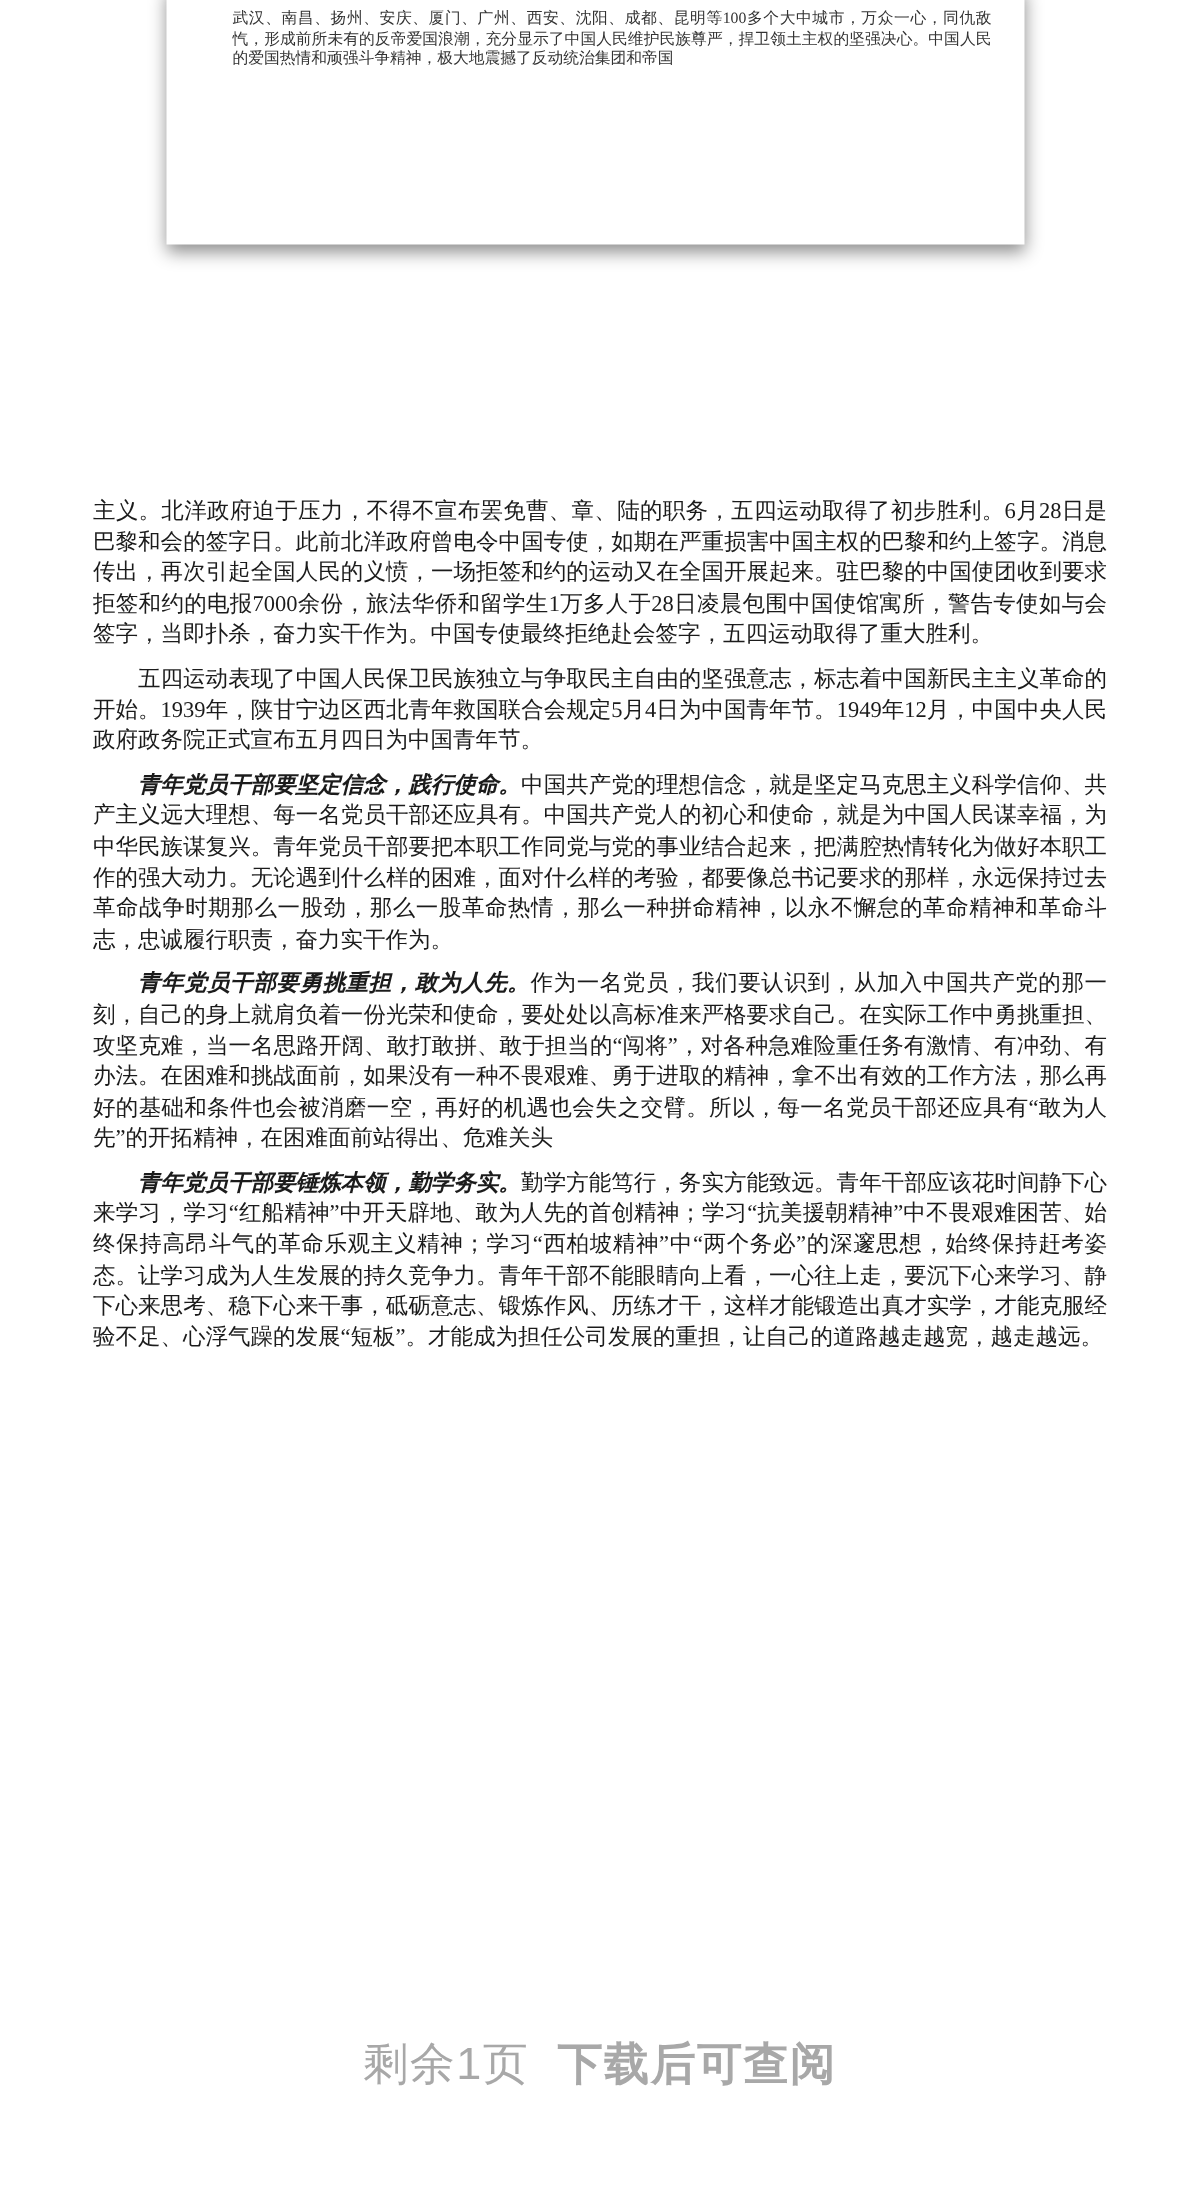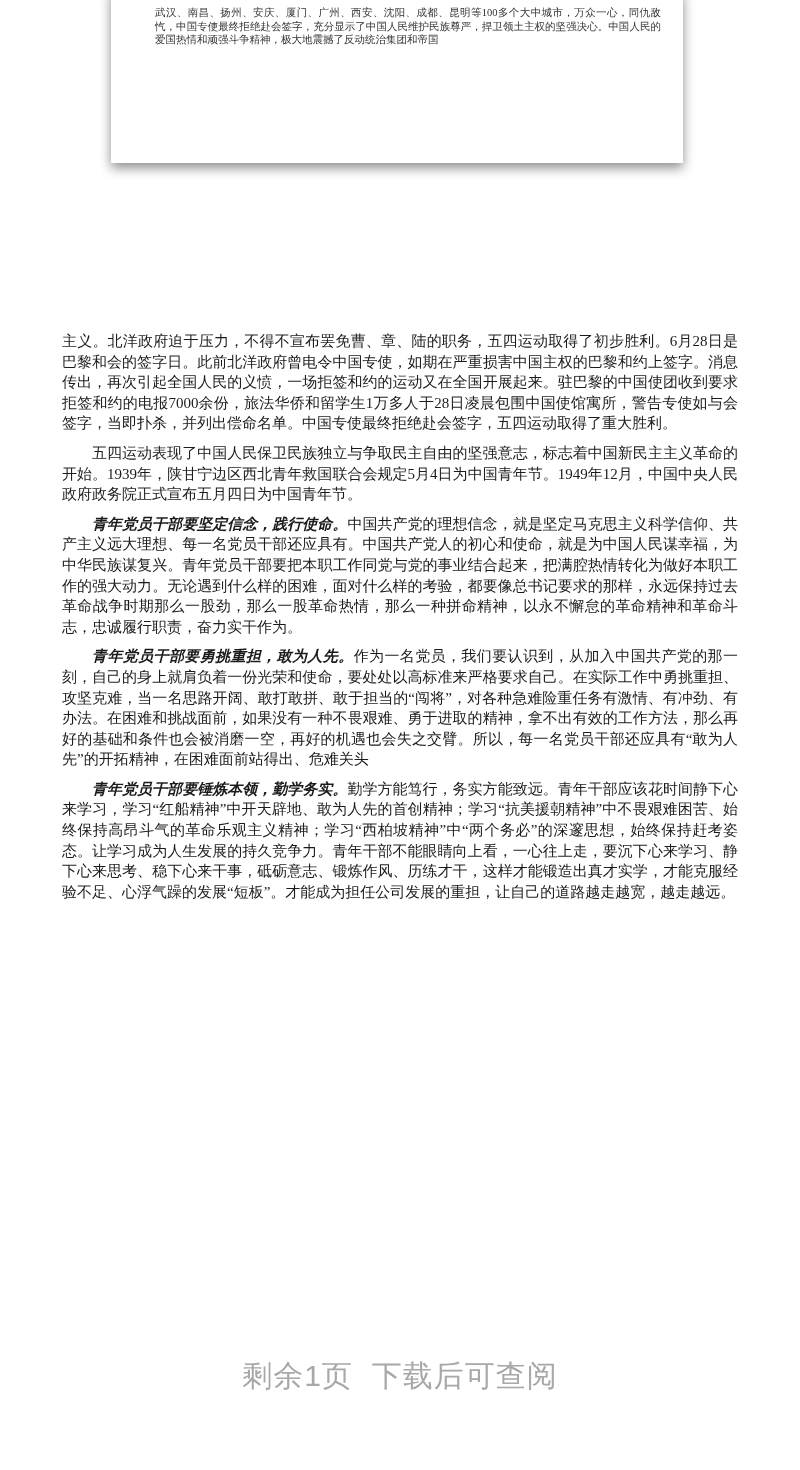--- a/index.html
+++ b/index.html
@@ -56,33 +56,33 @@
     position: absolute;
     left: 0;
     top: 1356px;
     width: 800px;
     text-align: center;
     color: #a8a8a8;
     font-size: 30px;
     letter-spacing: 1px;
     font-family: "Liberation Sans", "DejaVu Sans", sans-serif;
   }
-  .footer .hint { margin-left: 19px; }
+  .footer .hint { margin-left: 19px; font-weight: bold; }
 </style>
 </head>
 <body>
 
 <div class="screen">
 
   <div class="prev-page">
-    <div class="prev-page-text">武汉、南昌、扬州、安庆、厦门、广州、西安、沈阳、成都、昆明等100多个大中城市，万众一心，同仇敌忾，中国专使最终拒绝赴会签字，充分显示了中国人民维护民族尊严，捍卫领土主权的坚强决心。中国人民的爱国热情和顽强斗争精神，极大地震撼了反动统治集团和帝国</div>
+    <div class="prev-page-text">武汉、南昌、扬州、安庆、厦门、广州、西安、沈阳、成都、昆明等100多个大中城市，万众一心，同仇敌忾，形成前所未有的反帝爱国浪潮，充分显示了中国人民维护民族尊严，捍卫领土主权的坚强决心。中国人民的爱国热情和顽强斗争精神，极大地震撼了反动统治集团和帝国</div>
   </div>
 
   <div class="doc-text">
-    <p class="continuation">主义。北洋政府迫于压力，不得不宣布罢免曹、章、陆的职务，五四运动取得了初步胜利。6月28日是巴黎和会的签字日。此前北洋政府曾电令中国专使，如期在严重损害中国主权的巴黎和约上签字。消息传出，再次引起全国人民的义愤，一场拒签和约的运动又在全国开展起来。驻巴黎的中国使团收到要求拒签和约的电报7000余份，旅法华侨和留学生1万多人于28日凌晨包围中国使馆寓所，警告专使如与会签字，当即扑杀，并列出偿命名单。中国专使最终拒绝赴会签字，五四运动取得了重大胜利。</p>
+    <p class="continuation">主义。北洋政府迫于压力，不得不宣布罢免曹、章、陆的职务，五四运动取得了初步胜利。6月28日是巴黎和会的签字日。此前北洋政府曾电令中国专使，如期在严重损害中国主权的巴黎和约上签字。消息传出，再次引起全国人民的义愤，一场拒签和约的运动又在全国开展起来。驻巴黎的中国使团收到要求拒签和约的电报7000余份，旅法华侨和留学生1万多人于28日凌晨包围中国使馆寓所，警告专使如与会签字，当即扑杀，奋力实干作为。中国专使最终拒绝赴会签字，五四运动取得了重大胜利。</p>
     <p>五四运动表现了中国人民保卫民族独立与争取民主自由的坚强意志，标志着中国新民主主义革命的开始。1939年，陕甘宁边区西北青年救国联合会规定5月4日为中国青年节。1949年12月，中国中央人民政府政务院正式宣布五月四日为中国青年节。</p>
     <p><b>青年党员干部要坚定信念，践行使命。</b><span>中国共产党的理想信念，就是坚定马克思主义科学信仰、共产主义远大理想、每一名党员干部还应具有。中国共产党人的初心和使命，就是为中国人民谋幸福，为中华民族谋复兴。青年党员干部要把本职工作同党与党的事业结合起来，把满腔热情转化为做好本职工作的强大动力。无论遇到什么样的困难，面对什么样的考验，都要像总书记要求的那样，永远保持过去革命战争时期那么一股劲，那么一股革命热情，那么一种拼命精神，以永不懈怠的革命精神和革命斗志，忠诚履行职责，奋力实干作为。</span></p>
     <p><b>青年党员干部要勇挑重担，敢为人先。</b><span>作为一名党员，我们要认识到，从加入中国共产党的那一刻，自己的身上就肩负着一份光荣和使命，要处处以高标准来严格要求自己。在实际工作中勇挑重担、攻坚克难，当一名思路开阔、敢打敢拼、敢于担当的“闯将”，对各种急难险重任务有激情、有冲劲、有办法。在困难和挑战面前，如果没有一种不畏艰难、勇于进取的精神，拿不出有效的工作方法，那么再好的基础和条件也会被消磨一空，再好的机遇也会失之交臂。所以，每一名党员干部还应具有“敢为人先”的开拓精神，在困难面前站得出、危难关头</span></p>
     <p><b>青年党员干部要锤炼本领，勤学务实。</b><span>勤学方能笃行，务实方能致远。青年干部应该花时间静下心来学习，学习“红船精神”中开天辟地、敢为人先的首创精神；学习“抗美援朝精神”中不畏艰难困苦、始终保持高昂斗气的革命乐观主义精神；学习“西柏坡精神”中“两个务必”的深邃思想，始终保持赶考姿态。让学习成为人生发展的持久竞争力。青年干部不能眼睛向上看，一心往上走，要沉下心来学习、静下心来思考、稳下心来干事，砥砺意志、锻炼作风、历练才干，这样才能锻造出真才实学，才能克服经验不足、心浮气躁的发展“短板”。才能成为担任公司发展的重担，让自己的道路越走越宽，越走越远。</span></p>
   </div>
 
   <div class="footer">
     <span>剩余1页</span><span class="hint">下载后可查阅</span>
   </div>
 

